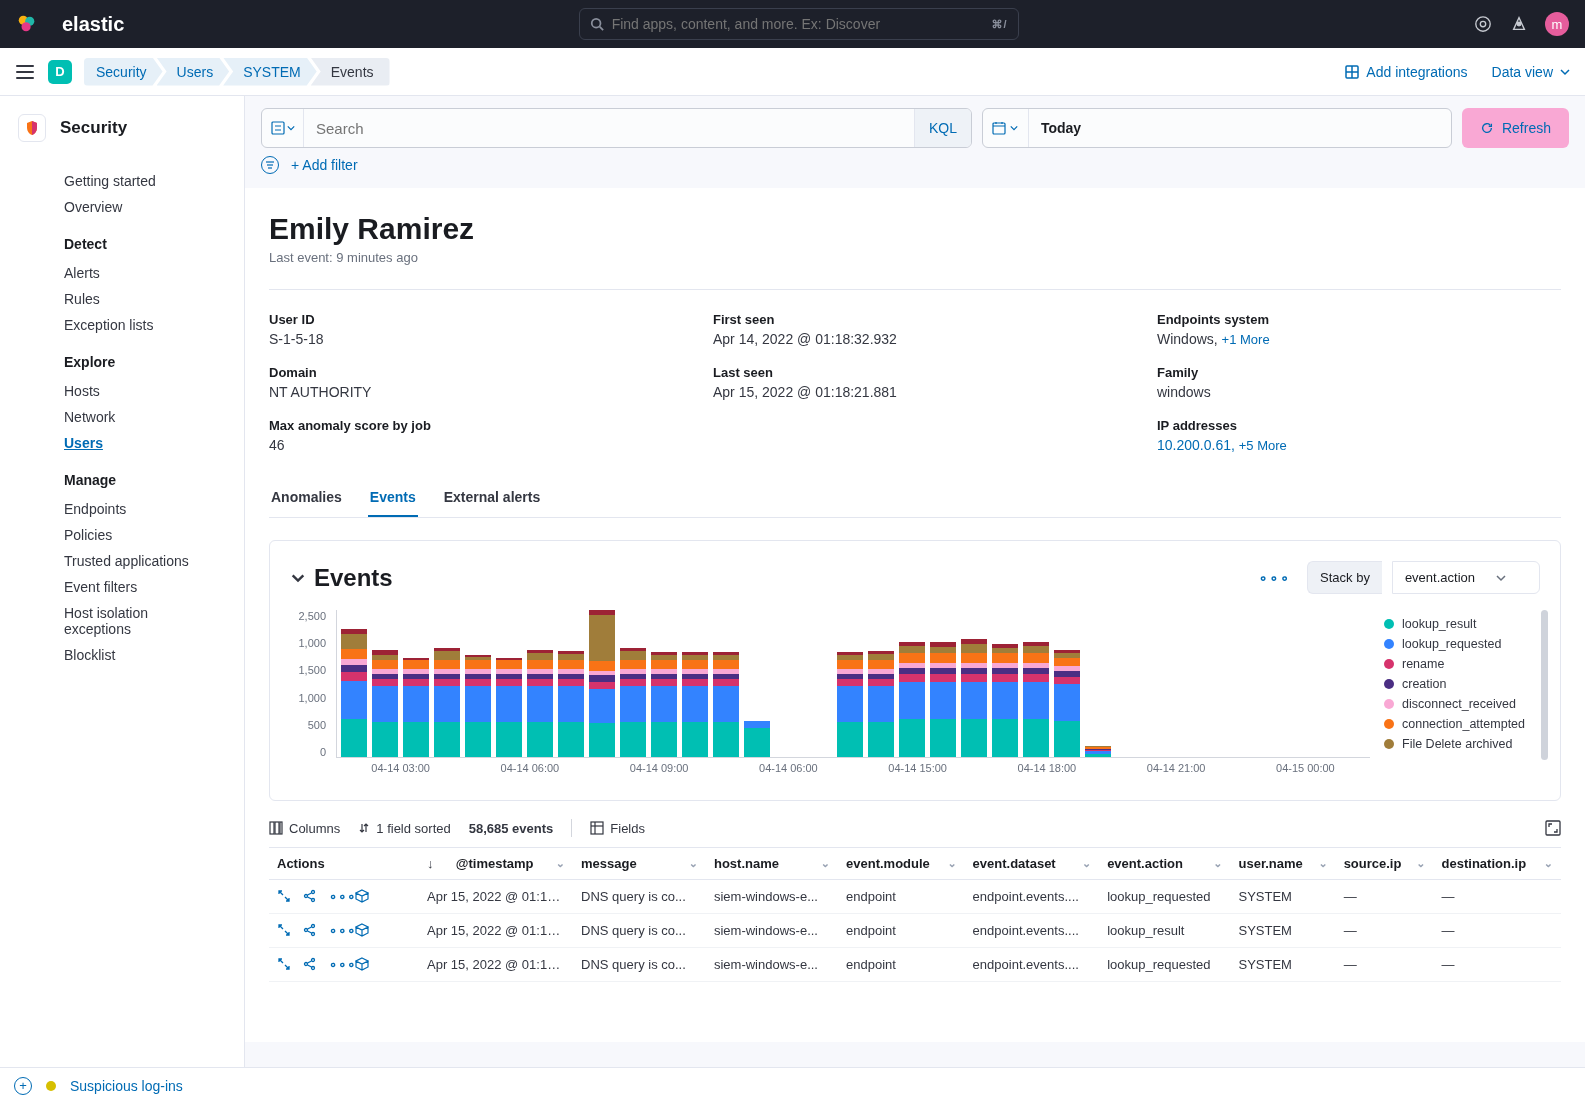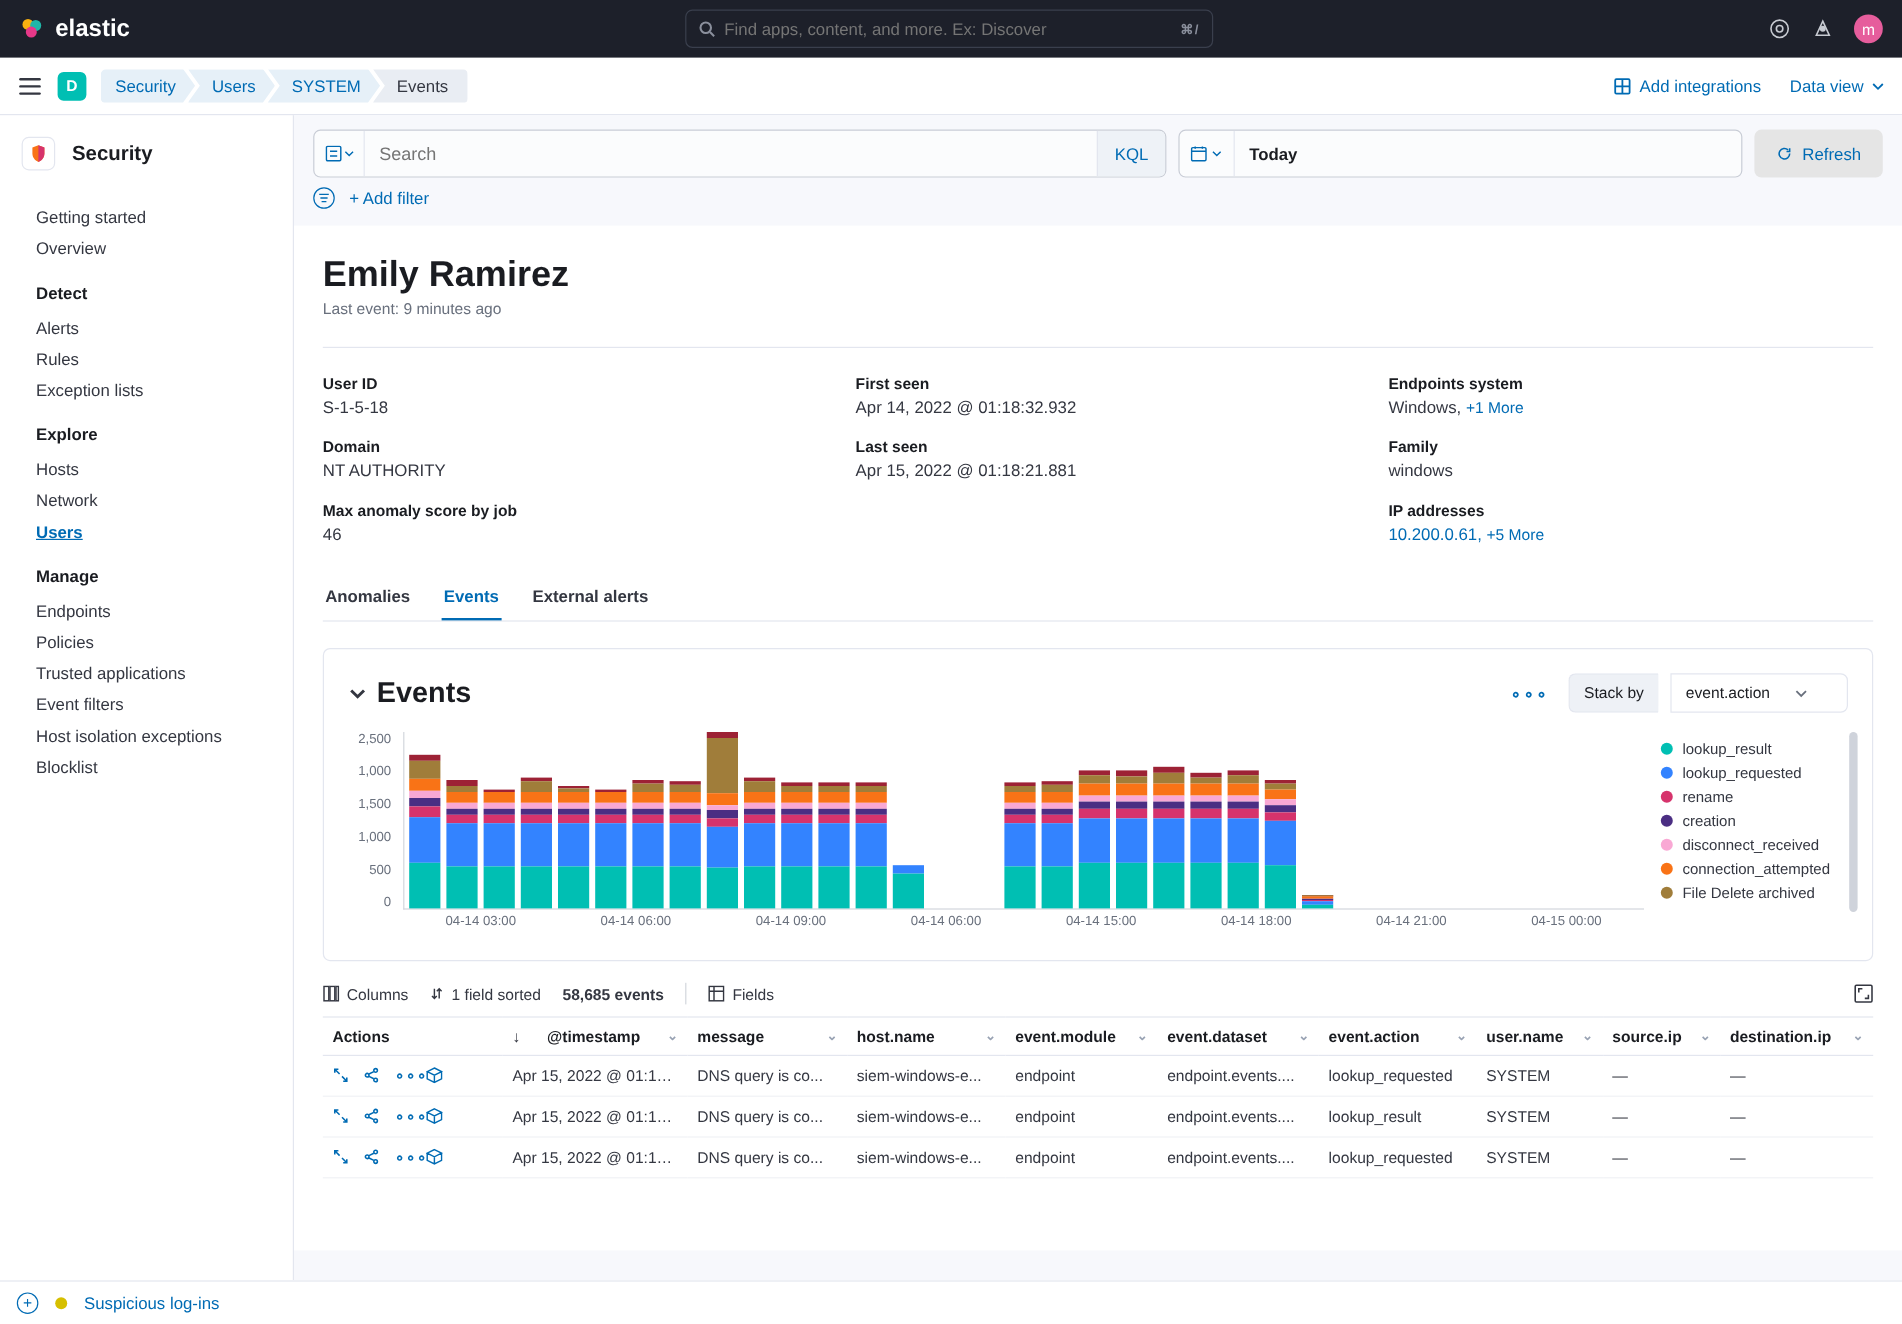--- a/index.html
+++ b/index.html
@@ -1,20 +1,20 @@
 <!DOCTYPE html>
 <html><head>
 <meta charset="utf-8">
 <style>
 * { box-sizing: border-box; margin: 0; padding: 0; }
 body { font-family: -apple-system, BlinkMacSystemFont, "Segoe UI", Helvetica, Arial, sans-serif; font-size: 14px; color: #1a1c21; background: #fff; }
 
 
 .topbar { background: #1d202a; height: 48px; display: flex; align-items: center; padding: 0 16px; color: #fff; }
-.logo { display: flex; align-items: center; gap: 8px; font-weight: 700; font-size: 20px; }
+.logo { display: flex; align-items: center; gap: 24px; font-weight: 700; font-size: 20px; }
 .logo-icon { width: 22px; height: 22px; position: relative; }
 .logo-icon svg { width: 22px; height: 22px; }
 .search-global { margin: 0 auto; width: 440px; height: 32px; border: 1px solid #3a3f4d; border-radius: 6px; display: flex; align-items: center; padding: 0 10px; color: #8a8f9c; gap: 8px; }
 .search-global input { background: transparent; border: none; color: #d0d3da; flex: 1; outline: none; font-size: 14px; }
 .kbd { font-size: 11px; color: #8a8f9c; font-weight: 700; letter-spacing: 1px; }
 .topbar-right { display: flex; align-items: center; gap: 16px; }
 .topbar-icon { width: 20px; height: 20px; color: #c7cad1; display: flex; align-items: center; justify-content: center; }
 .avatar { width: 24px; height: 24px; border-radius: 50%; background: #e65d9c; color: #fff; display: flex; align-items: center; justify-content: center; font-size: 13px; font-weight: 500; }
 
 
@@ -27,35 +27,35 @@
 .crumb:first-child { clip-path: polygon(0 0, calc(100% - 10px) 0, 100% 50%, calc(100% - 10px) 100%, 0 100%); border-radius: 4px 0 0 4px; margin-left: 0; padding-left: 12px; }
 .crumb.active { background: #e9edf3; color: #343741; font-weight: 500; clip-path: polygon(0 0, 100% 0, 100% 100%, 0 100%, 10px 50%); border-radius: 0 4px 4px 0; }
 .headerbar-right { margin-left: auto; display: flex; align-items: center; gap: 24px; }
 .link-blue { color: #006bb4; font-weight: 500; display: flex; align-items: center; gap: 6px; cursor: pointer; }
 
 
 .layout { display: flex; height: calc(100vh - 96px); }
 .sidebar { width: 245px; border-right: 1px solid #e3e6ef; padding: 18px 0 18px 0; overflow-y: auto; flex-shrink: 0; }
 .sidebar-title { display: flex; align-items: center; gap: 14px; padding: 0 18px 18px 18px; font-weight: 700; font-size: 17px; }
 .sidebar-title-icon { width: 28px; height: 28px; border-radius: 6px; background: #fff; border: 1px solid #e3e6ef; display: flex; align-items: center; justify-content: center; }
-.nav-group { padding: 8px 30px; }
+.nav-group { padding: 8px 40px; margin-left: 24px; }
 .nav-group-title { font-weight: 700; font-size: 14px; margin-bottom: 8px; color: #1a1c21; }
 .nav-item { padding: 5px 0; color: #343741; cursor: pointer; font-size: 14px; }
 .nav-item.active { color: #006bb4; font-weight: 700; text-decoration: underline; }
 
 .main { flex: 1; background: #f7f8fc; overflow-y: auto; padding: 0; }
 .toolbar-row { display: flex; gap: 10px; padding: 12px 16px 0 16px; align-items: stretch; }
 .search-box { flex: 1; display: flex; border: 1px solid #c9cdd6; border-radius: 6px; background: #fbfcfd; height: 40px; overflow: hidden; }
 .search-box .prefix { width: 42px; border-right: 1px solid #e3e6ef; display: flex; align-items: center; justify-content: center; gap: 2px; color: #006bb4; }
 .search-box input { flex: 1; border: none; background: transparent; padding: 0 12px; outline: none; font-size: 15px; }
 .search-box .suffix { padding: 0 14px; display: flex; align-items: center; color: #006bb4; font-weight: 500; background: #eef2f7; border-left: 1px solid #e3e6ef; }
 .date-box { width: 470px; display: flex; border: 1px solid #c9cdd6; border-radius: 6px; background: #fbfcfd; height: 40px; overflow: hidden; }
 .date-box .prefix { width: 46px; border-right: 1px solid #e3e6ef; display: flex; align-items: center; justify-content: center; gap: 4px; color: #006bb4; }
 .date-box .value { flex: 1; display: flex; align-items: center; padding: 0 12px; font-weight: 600; }
-.refresh-btn { background: #e5e5e5; border: none; border-radius: 6px; padding: 0 18px; color: #006bb4; font-weight: 500; display: flex; align-items: center; gap: 8px; cursor: pointer; font-size: 14px; }
+.refresh-btn { background: #f9a8d4; border: none; border-radius: 6px; padding: 0 18px; color: #006bb4; font-weight: 500; display: flex; align-items: center; gap: 8px; cursor: pointer; font-size: 14px; }
 .filter-row { padding: 8px 16px 14px 16px; display: flex; align-items: center; gap: 12px; }
 .filter-icon { color: #006bb4; width: 18px; height: 18px; border: 1.5px solid #006bb4; border-radius: 50%; display: flex; align-items: center; justify-content: center; font-size: 10px; }
 
 .content { background: #fff; margin: 0; padding: 24px 24px 0 24px; }
 .page-title { font-size: 30px; font-weight: 700; margin-bottom: 4px; }
 .page-sub { color: #69707d; font-size: 13px; margin-bottom: 24px; }
 .divider { height: 1px; background: #e3e6ef; margin-bottom: 22px; }
 
 .meta-grid { display: grid; grid-template-columns: repeat(3, 1fr); gap: 18px 40px; margin-bottom: 26px; }
 .meta-label { font-weight: 700; font-size: 13px; margin-bottom: 4px; }

